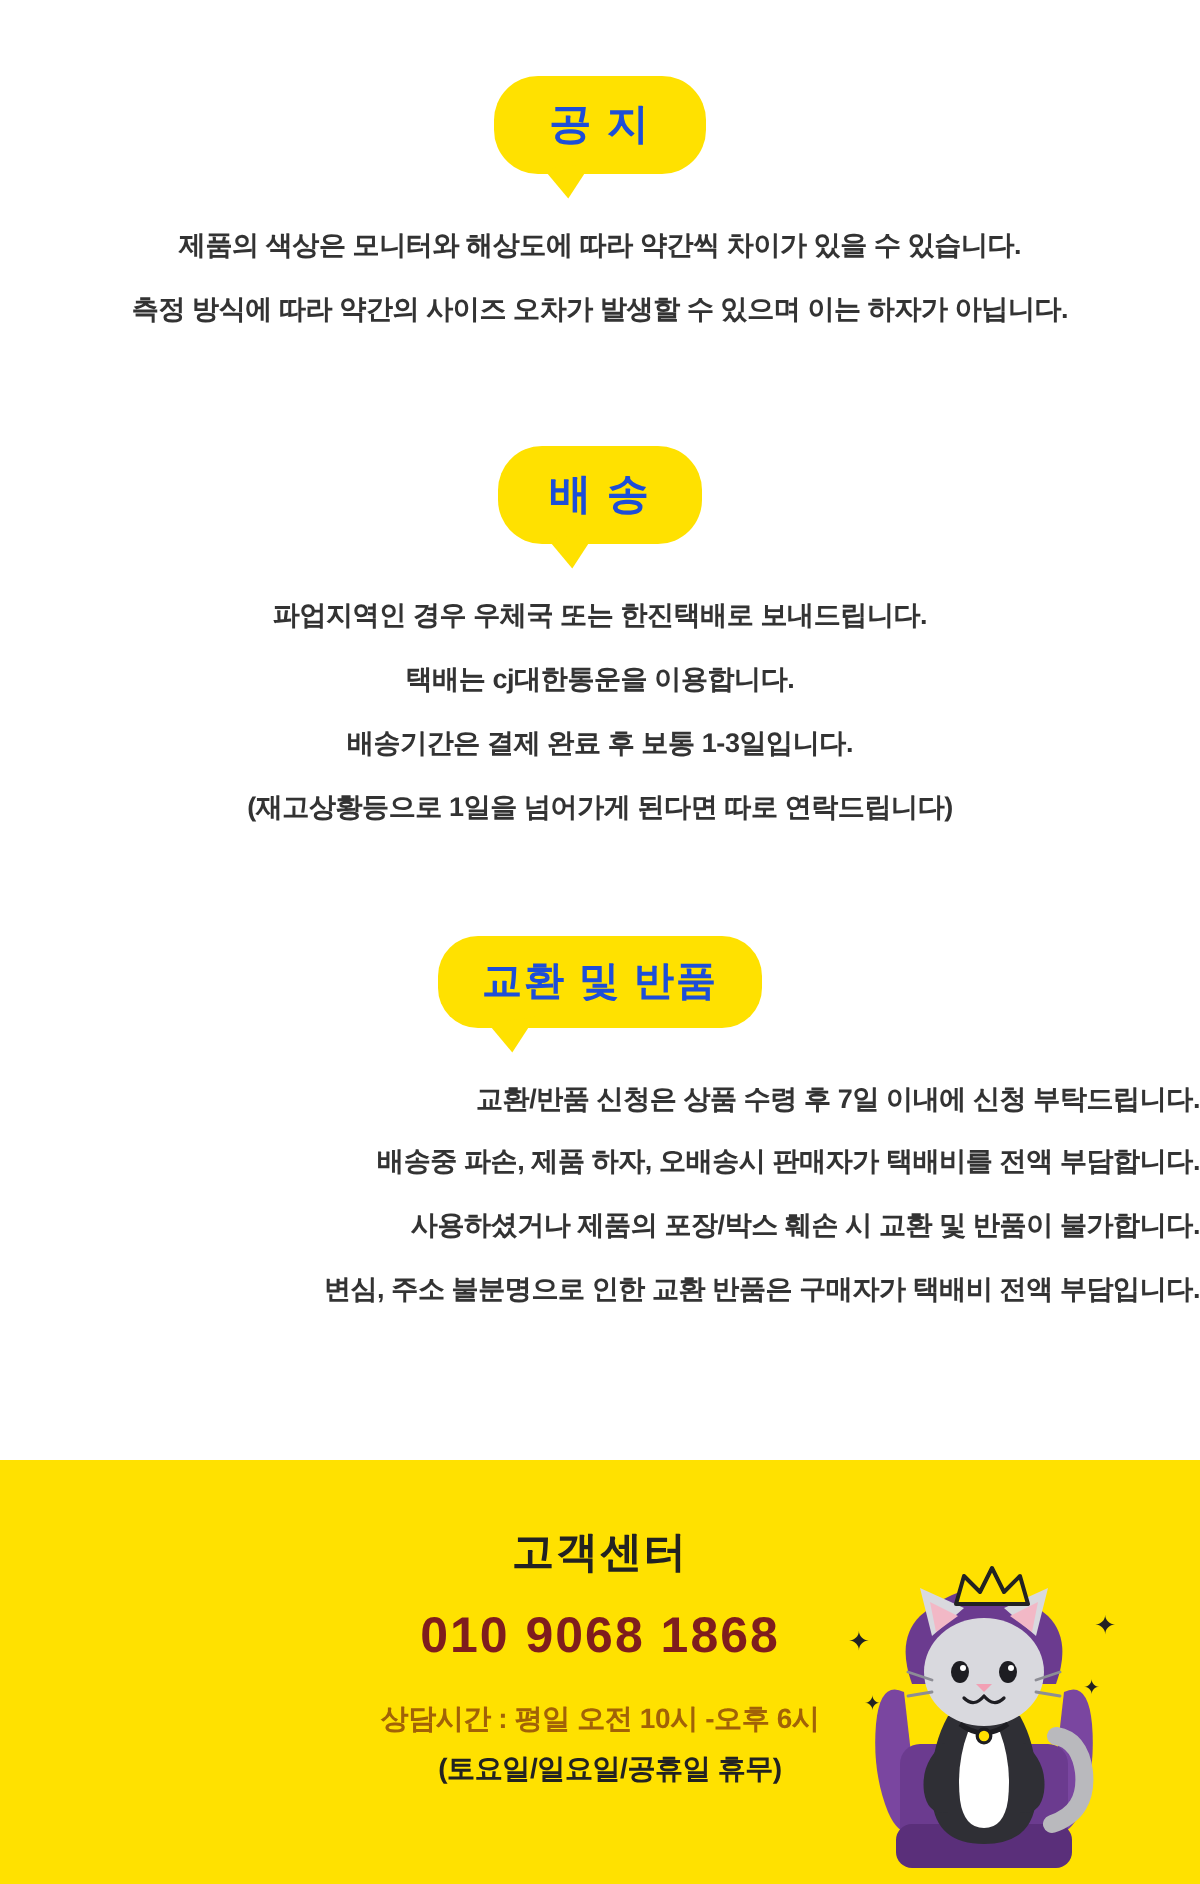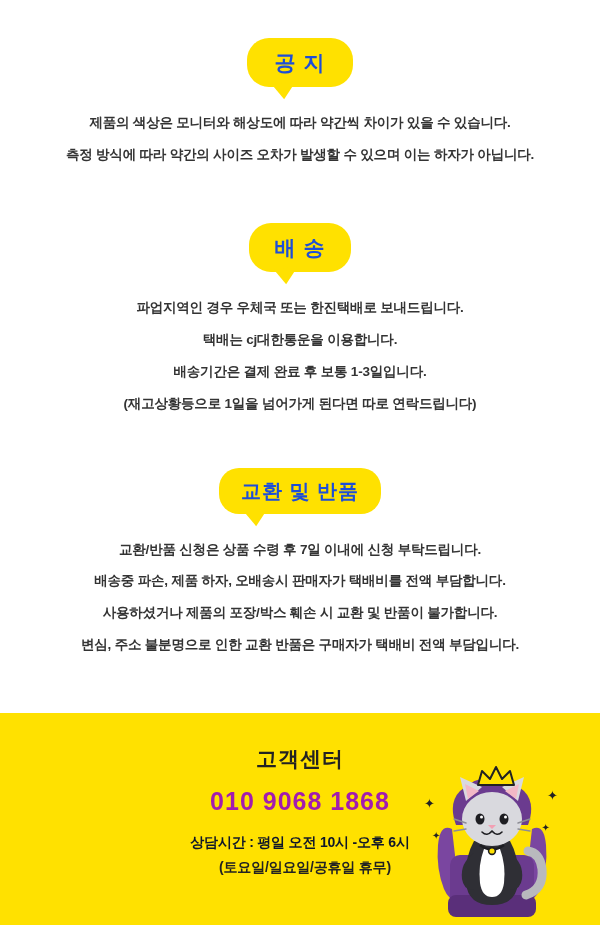--- a/index.html
+++ b/index.html
@@ -74,27 +74,27 @@
     font-size: 13.5px;
     color: #333333;
     line-height: 1.55;
     margin: 0 0 11px 0;
     letter-spacing: -0.2px;
     font-weight: 600;
   }
 
   #sec-notice { padding-top: 38px; }
   #sec-shipping { padding-top: 46px; }
-  #sec-exchange { padding-top: 42px; }
+  #sec-exchange { padding-top: 42px; text-align: right; }
 
   
   .footer {
     position: absolute;
     left: 0;
-    bottom: 17px;
+    bottom: 0;
     width: 600px;
     height: 212px;
     background: #ffe100;
     overflow: hidden;
   }
   .footer-inner {
     padding-top: 32px;
     text-align: center;
     position: relative;
     z-index: 2;
@@ -102,28 +102,28 @@
   .footer-title {
     font-size: 21px;
     font-weight: bold;
     color: #222222;
     letter-spacing: 1px;
     margin-bottom: 14px;
   }
   .footer-phone {
     font-size: 25px;
     font-weight: bold;
-    color: #a21caf;
+    color: #7f1d1d;
     letter-spacing: 1px;
     margin-bottom: 18px;
   }
   .footer-hours {
     font-size: 14px;
     font-weight: bold;
-    color: #0f172a;
+    color: #a16207;
     margin-bottom: 7px;
     letter-spacing: -0.2px;
   }
   .footer-holiday {
     font-size: 14px;
     font-weight: bold;
     color: #222222;
     letter-spacing: -0.2px;
     padding-left: 10px;
   }

